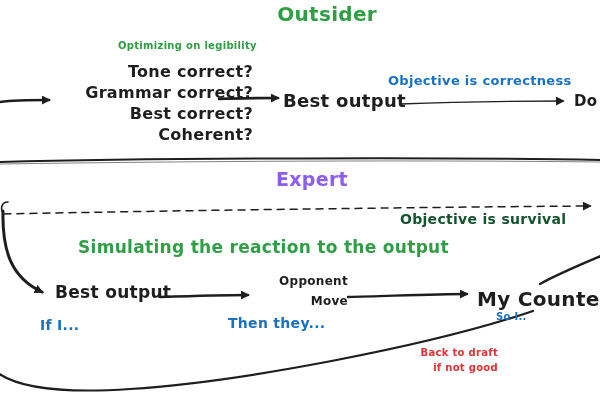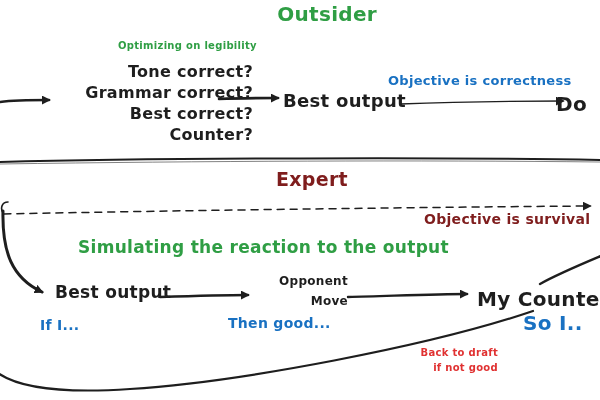--- a/index.html
+++ b/index.html
@@ -11,31 +11,31 @@
   .c{text-align:right;}
   .b{font-weight:700;}
   #arrows{position:absolute;left:0;top:0;width:600px;height:400px;}
   #arrows path{fill:none;stroke-linecap:round;}
   
   .outsider-title{left:237px;top:2px;width:140px;font-size:20px;}
   .opt-legibility{left:118px;top:40px;width:160px;font-size:10px;}
   .checklist{left:55px;top:61px;width:170px;font-size:16px;line-height:21px;white-space:nowrap;margin-left:28px;}
   .best-top{left:283px;top:90px;font-size:18px;}
   .obj-correct{left:388px;top:73px;width:168px;font-size:13px;}
-  .do-label{left:556px;top:92px;font-size:20px;}
+  .do-label{left:574px;top:92px;font-size:15px;}
   
   .expert-title{left:248px;top:168px;width:100px;font-size:19px;}
   .obj-survival{left:400px;top:211px;width:150px;font-size:14px;}
   .simulating{left:78px;top:237px;width:235px;font-size:17px;}
   .best-bottom{left:55px;top:282px;font-size:17px;}
   .opponent{left:254px;top:271px;width:94px;font-size:12px;line-height:20px;}
   .my-counter{left:477px;top:287px;font-size:20px;}
   .if-i{left:40px;top:317px;font-size:14px;}
   .then-they{left:228px;top:315px;font-size:14px;}
-  .so-i{left:523px;top:311px;font-size:20px;}
+  .so-i{left:496px;top:311px;font-size:10px;}
   .back-draft{left:388px;top:345px;width:110px;font-size:10px;line-height:15px;}
 </style>
 </head>
 <body>
 
 <div id="canvas" style="background: rgb(255, 255, 255);">
 
   <svg id="arrows" viewBox="0 0 600 400" xmlns="http://www.w3.org/2000/svg" aria-hidden="true">
     <defs>
       <marker id="ah" viewBox="0 0 10 10" refX="8" refY="5" markerWidth="9" markerHeight="9" orient="auto-start-reverse" markerUnits="userSpaceOnUse">
@@ -59,42 +59,42 @@
     <path d="M533,311 C430,346 240,382 130,389 C70,393 22,390 -2,373" stroke="#1e1e1e" stroke-width="2.2"></path>
   </svg>
 
   <div class="txt c b outsider-title" style="color: rgb(47, 158, 68);">Outsider</div>
   <div class="txt b opt-legibility" style="color: rgb(47, 158, 68);">Optimizing on legibility</div>
 
   <div class="txt c b checklist" style="white-space:normal;">
     <div>Tone correct?</div>
     <div>Grammar correct?</div>
     <div>Best correct?</div>
-    <div>Counter?</div>
+    <div>Coherent?</div>
   </div>
 
   <div class="txt b best-top">Best output</div>
   <div class="txt c b obj-correct" style="color: rgb(25, 113, 194);">Objective is correctness</div>
   <div class="txt b do-label">Do</div>
 
-  <div class="txt c b expert-title" style="color: #7f1d1d;">Expert</div>
-  <div class="txt b obj-survival" style="color: #7f1d1d; margin-left: 24px;">Objective is survival</div>
+  <div class="txt c b expert-title" style="color: #8b5cf6;">Expert</div>
+  <div class="txt b obj-survival" style="color: #14532d;">Objective is survival</div>
   <div class="txt b simulating" style="color: rgb(47, 158, 68);">Simulating the reaction to the output</div>
 
   <div class="txt b best-bottom">Best output</div>
 
   <div class="txt c b opponent" style="white-space:normal;">
     <div>Opponent</div>
     <div>Move</div>
   </div>
 
   <div class="txt b my-counter">My Counter</div>
 
   <div class="txt b if-i" style="color: rgb(25, 113, 194); text-align: center;">If I...</div>
-  <div class="txt b then-they" style="color: rgb(25, 113, 194);">Then good...</div>
+  <div class="txt b then-they" style="color: rgb(25, 113, 194);">Then they...</div>
   <div class="txt b so-i" style="color: rgb(25, 113, 194);">So I..</div>
 
   <div class="txt c b back-draft" style="white-space: normal; color: rgb(224, 49, 49);">
     <div>Back to draft</div>
     <div>if not good</div>
   </div>
 
 </div>
 
 </body></html>

